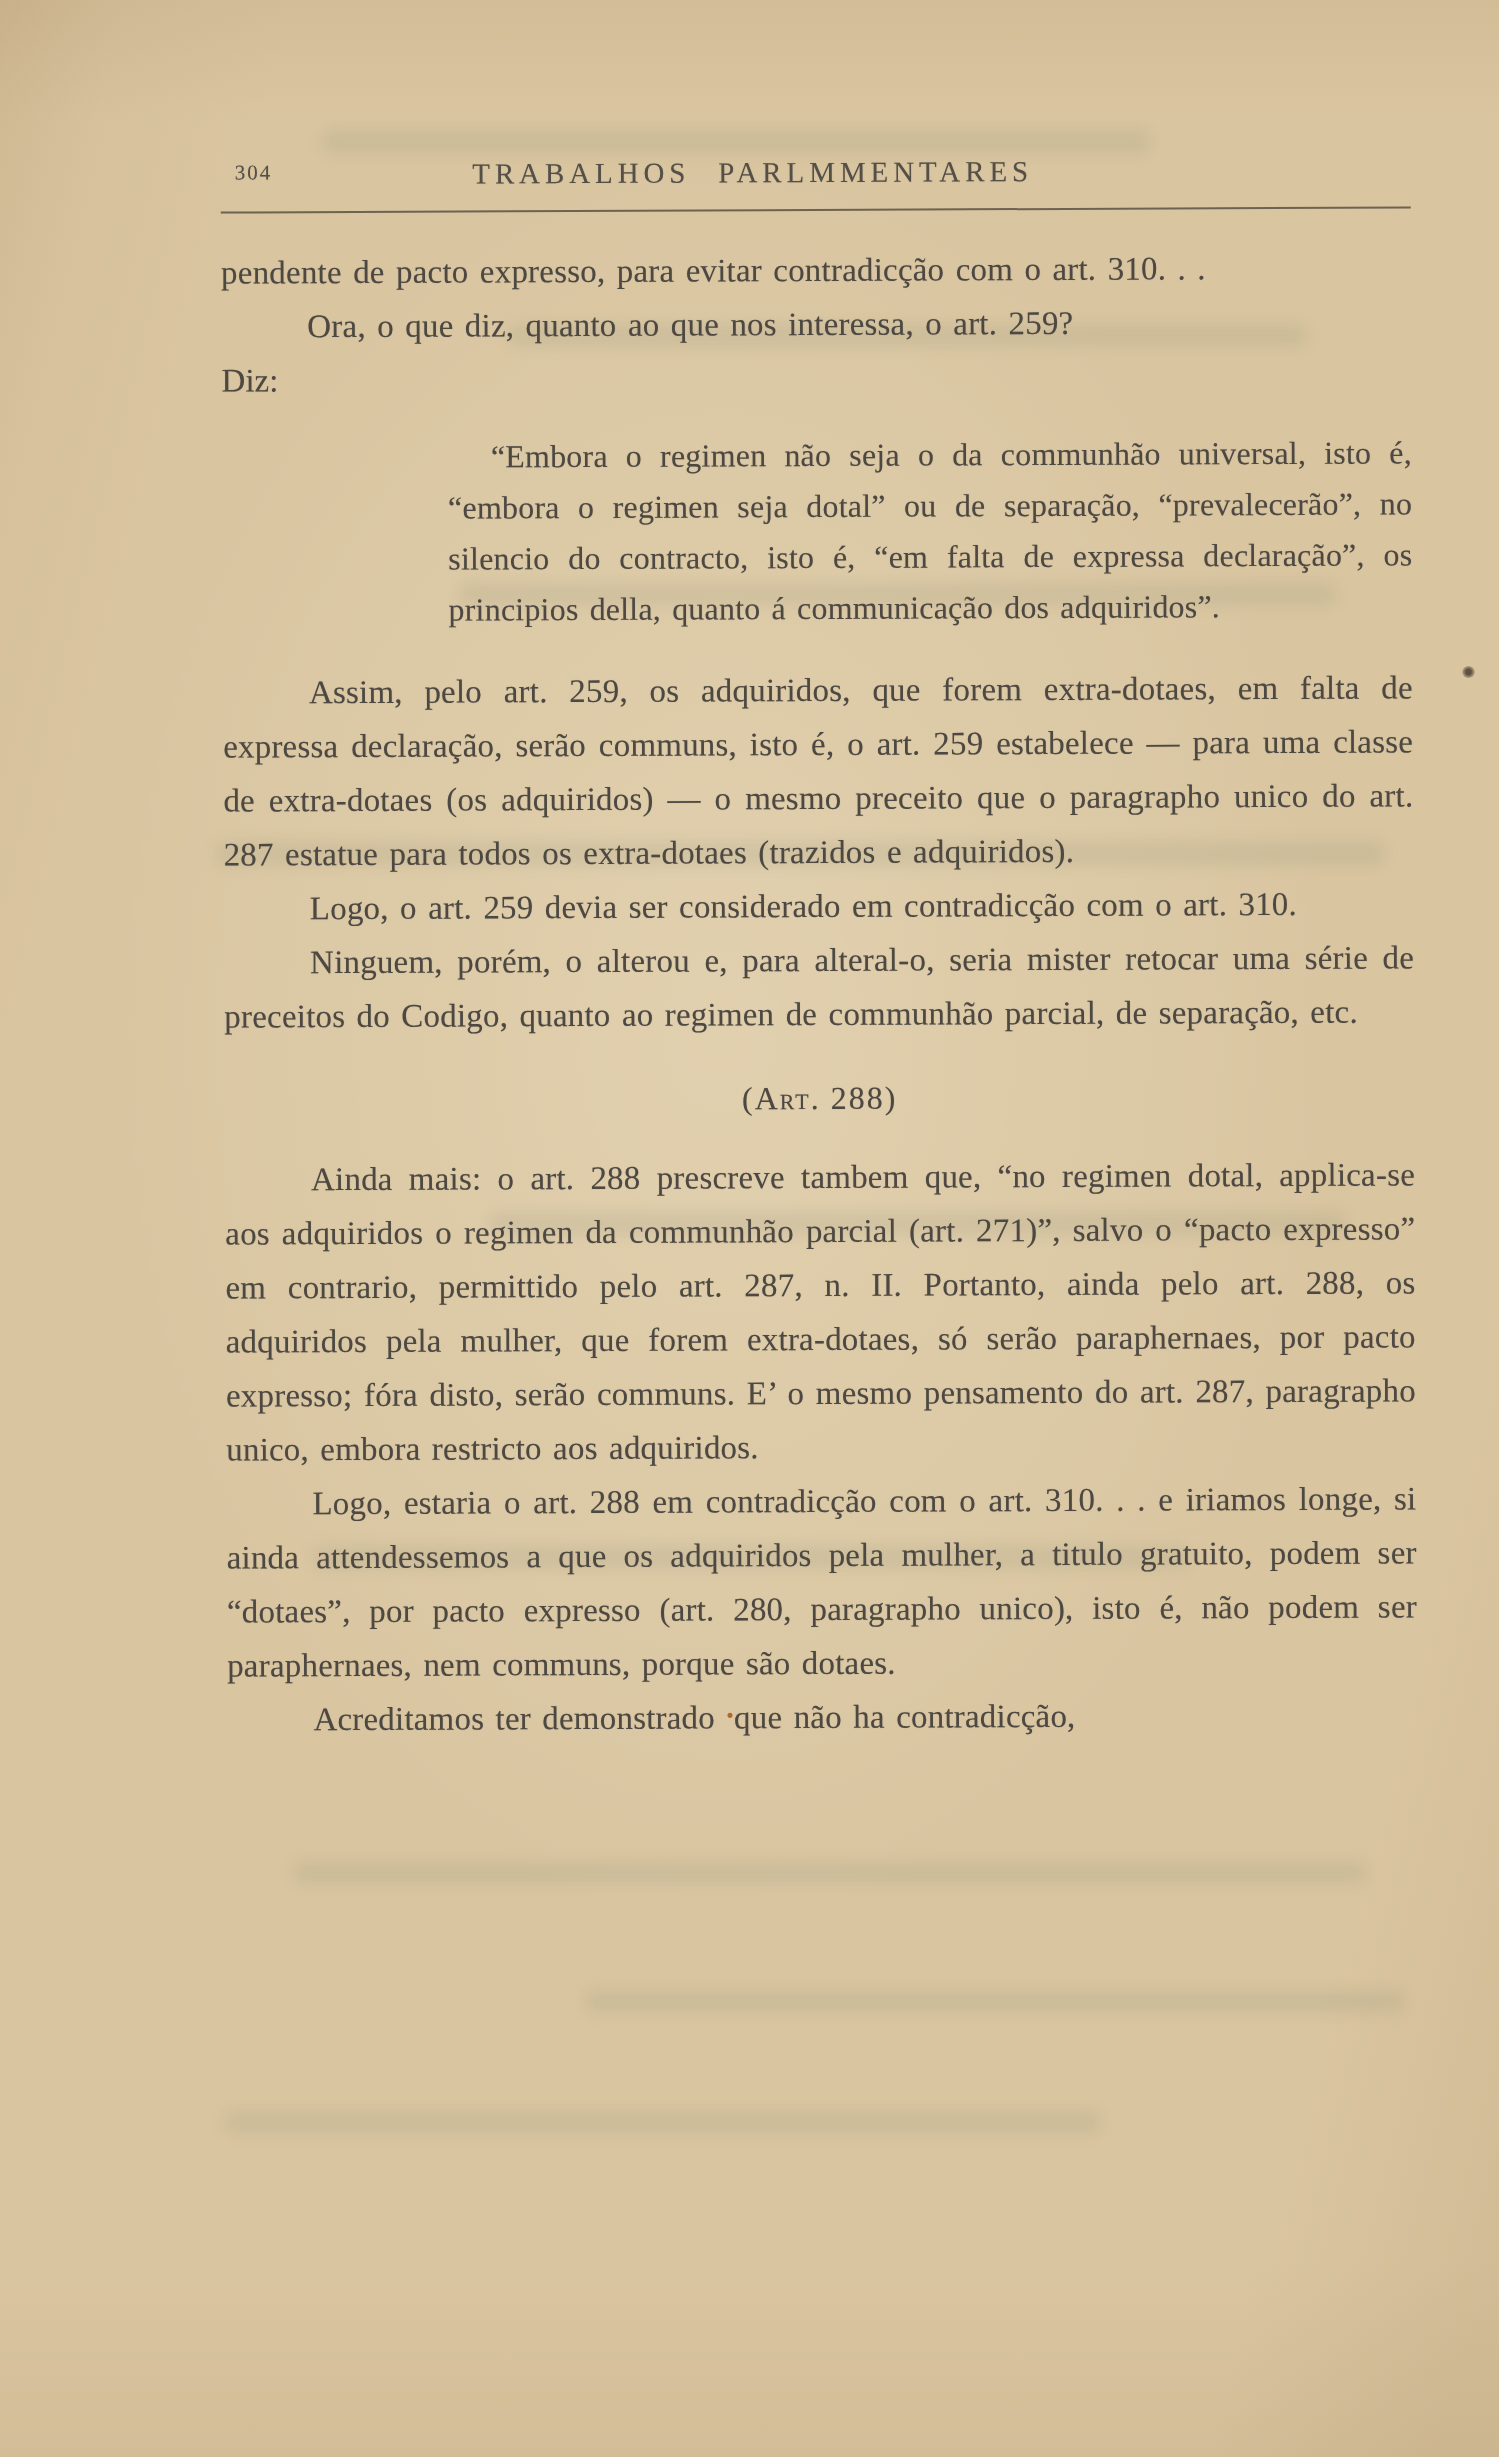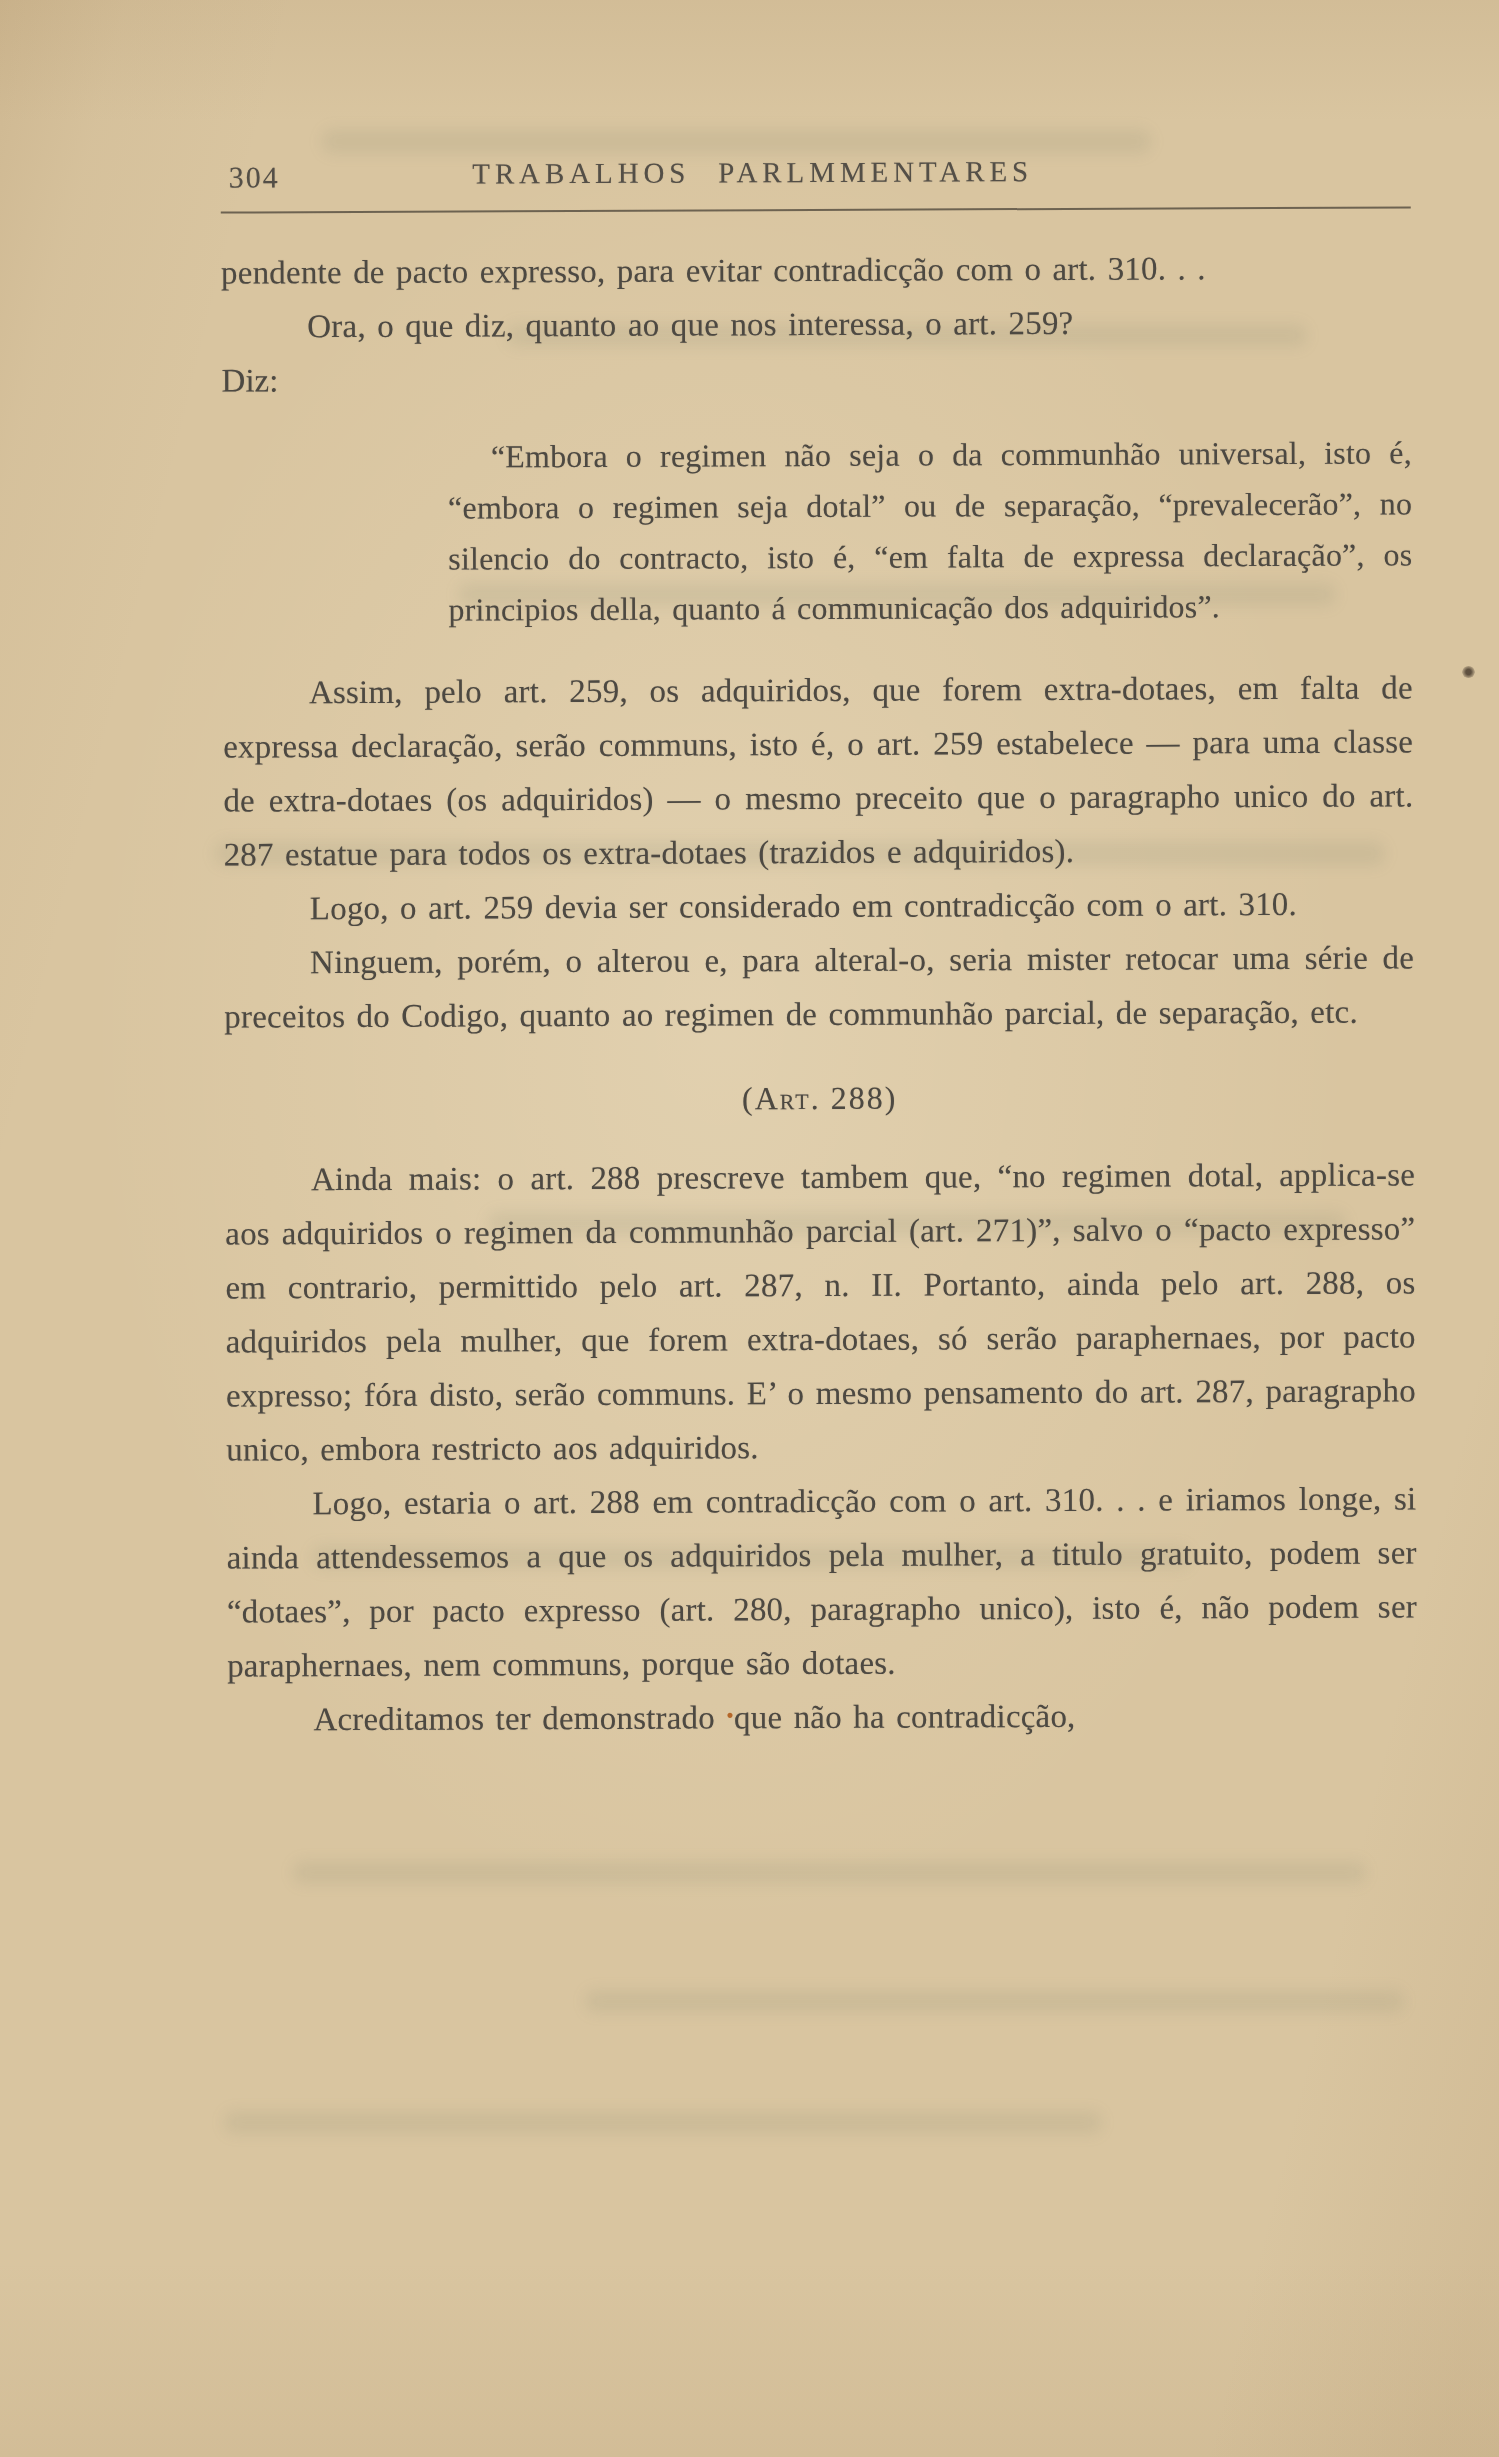--- a/index.html
+++ b/index.html
@@ -15,22 +15,22 @@
     font-family:"Liberation Serif","DejaVu Serif",serif;
     color:#4d4942;
   }
   .content {
     position:absolute; left:224px; top:154px; width:1190px;
     transform:rotate(-0.25deg);
     text-shadow:0 0 1px rgba(77,73,66,0.35);
   }
   .header { position:relative; height:43px; }
   .pagenum {
-    position:absolute; left:8px; top:3.9px;
-    font-size:30px; letter-spacing:2px; color:#544f47;
+    position:absolute; left:14px; top:3.9px;
+    font-size:21px; letter-spacing:2px; color:#544f47;
   }
   .htitle {
     position:absolute; left:532px; top:2px; transform:translateX(-50%);
     font-size:29px; letter-spacing:4.9px; word-spacing:15.6px;
     color:#544f47; white-space:nowrap;
   }
   .rule {
     margin-top:11.7px;
     border-bottom:2.9px solid rgba(86,77,64,0.82);
   }

